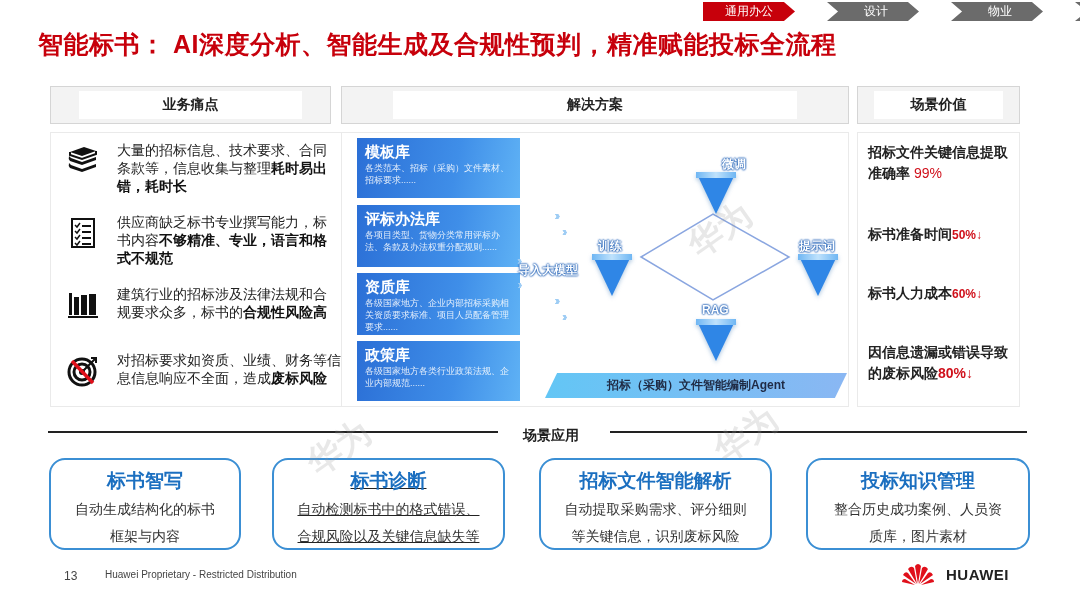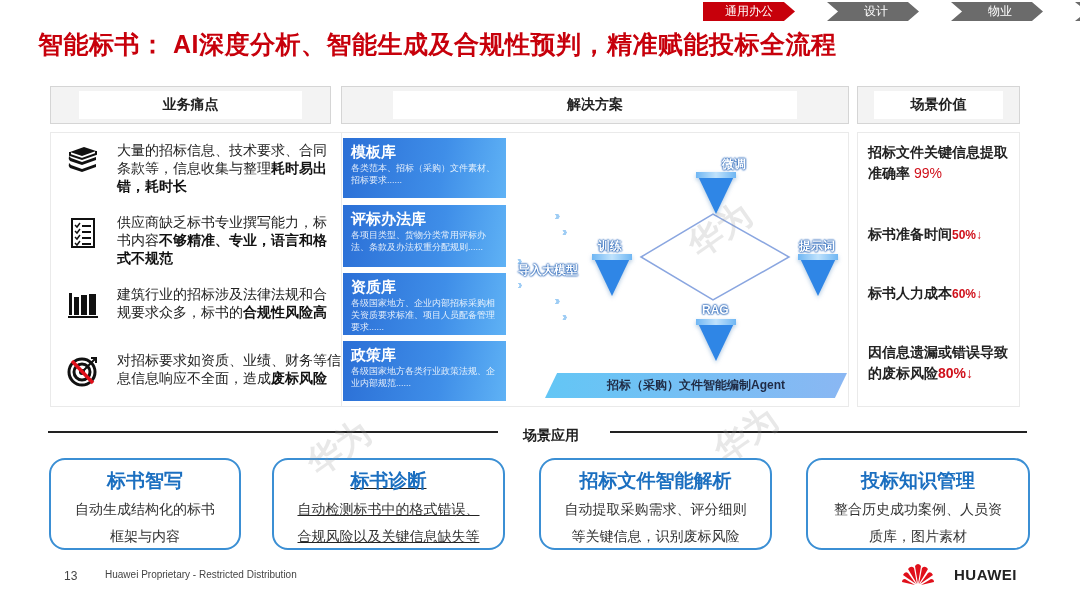--- a/index.html
+++ b/index.html
@@ -22,21 +22,21 @@
 
   .panel { position: absolute; top: 132px; height: 275px; border: 1px solid #eaeaea; background: #fff; }
 
   
   .pain-item { position: absolute; left: 0; width: 100%; display: flex; align-items: flex-start; }
   .pain-icon { width: 44px; height: 40px; margin-left: 10px; margin-right: 12px; display: flex; align-items: center; justify-content: center; flex-shrink: 0; }
   .pain-text { font-size: 14px; line-height: 18px; color: #222; width: 220px; }
   .pain-text b { font-weight: bold; color: #111; }
 
   
-  .lib { position: absolute; left: 343px; width: 163px; background: linear-gradient(100deg, #2b6fd6 0%, #3f8ee8 60%, #5fb2f5 100%); color: #fff; padding: 4px 8px; }
+  .lib { position: absolute; left: 357px; width: 163px; background: linear-gradient(100deg, #2b6fd6 0%, #3f8ee8 60%, #5fb2f5 100%); color: #fff; padding: 4px 8px; }
   .lib .lib-name { font-size: 15px; font-weight: bold; line-height: 20px; }
   .lib .lib-desc { font-size: 9px; line-height: 12px; opacity: 0.85; }
 
   .diagram { position: absolute; left: 506px; top: 132px; width: 345px; height: 275px; }
   .tri { position: absolute; width: 0; height: 0; border-left: 20px solid transparent; border-right: 20px solid transparent; border-top: 42px solid #2f86e6; filter: drop-shadow(0 2px 2px rgba(0,80,160,0.3)); }
   .tri::after { content: ""; position: absolute; left: -20px; top: -42px; width: 40px; height: 6px; background: linear-gradient(90deg,#6fb6f3,#bfe2fc,#6fb6f3); }
   .tri-label { position: absolute; font-size: 12px; font-weight: bold; color: #fff; text-shadow: 0 0 2px #1b5db5, 0 0 2px #1b5db5, 0 0 2px #1b5db5; white-space: nowrap; }
   .chev { position: absolute; color: #9fcdf4; font-size: 12px; letter-spacing: -4px; font-weight: bold; }
 
   .agent-bar { position: absolute; left: 545px; top: 373px; width: 302px; height: 25px; background: linear-gradient(90deg, #63c6f5, #8ab7f3); clip-path: polygon(4% 0, 100% 0, 96% 100%, 0 100%); display: flex; align-items: center; justify-content: center; font-size: 12px; font-weight: bold; color: #1f2a44; }
@@ -52,21 +52,21 @@
 
   .card { position: absolute; top: 458px; height: 92px; border: 2px solid #3b8fd4; border-radius: 16px; background: #fff; text-align: center; }
   .card .card-title { font-size: 19px; font-weight: bold; color: #1b6fc0; margin-top: 8px; line-height: 26px; }
   .card .card-desc { font-size: 14px; color: #333; line-height: 27px; margin-top: 2px; padding: 0 6px; }
 
   .watermark { position: absolute; font-size: 34px; color: rgba(150,150,150,0.22); transform: rotate(-35deg); font-weight: bold; pointer-events: none; }
 
   .footer-num { position: absolute; left: 64px; top: 569px; font-size: 12px; color: #444; }
   .footer-text { position: absolute; left: 105px; top: 569px; font-size: 10px; color: #444; }
   .logo { position: absolute; left: 902px; top: 562px; display: flex; align-items: center; }
-  .logo-text { font-size: 15px; font-weight: bold; color: #222; margin-left: 20px; letter-spacing: 0.5px; }
+  .logo-text { font-size: 15px; font-weight: bold; color: #222; margin-left: 12px; letter-spacing: 0.5px; }
 </style>
 </head>
 <body>
 
 <div class="topnav">
   <div class="step active">通用办公</div>
   <div class="step">设计</div>
   <div class="step">物业</div>
   <div class="step">运营</div>
 </div>

